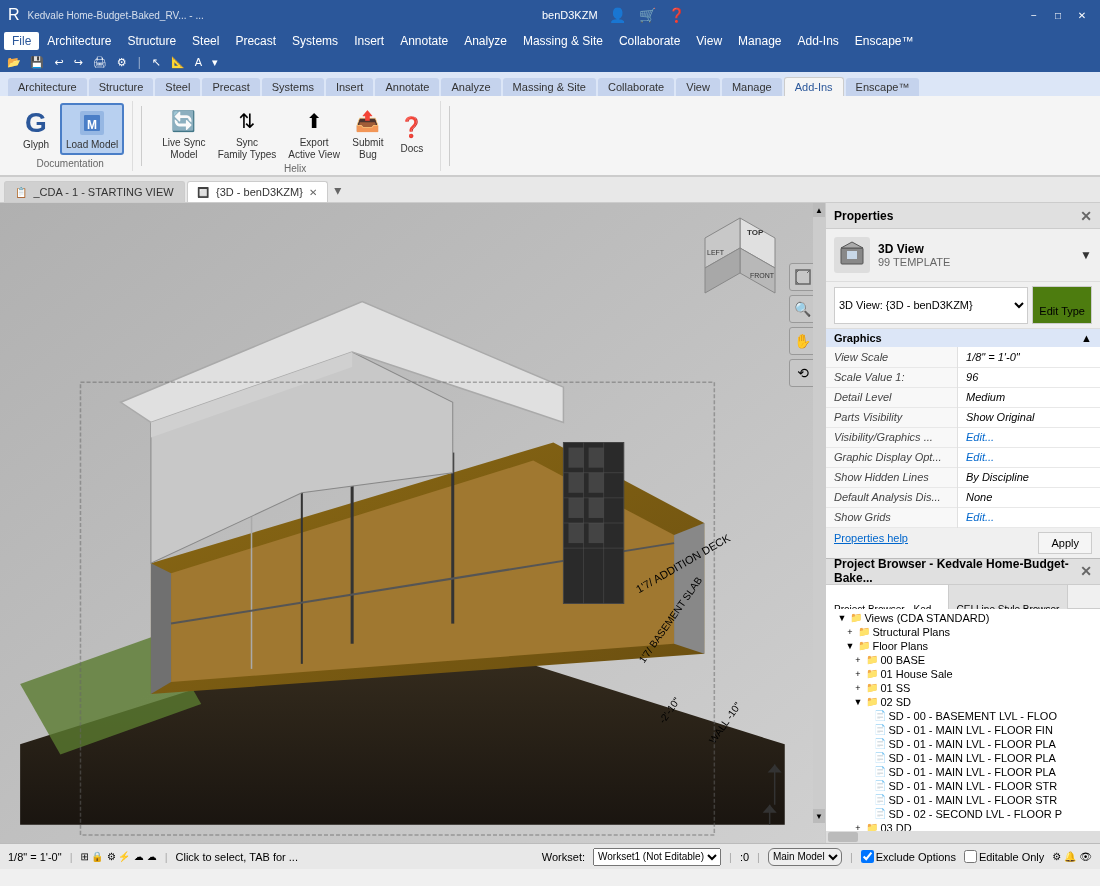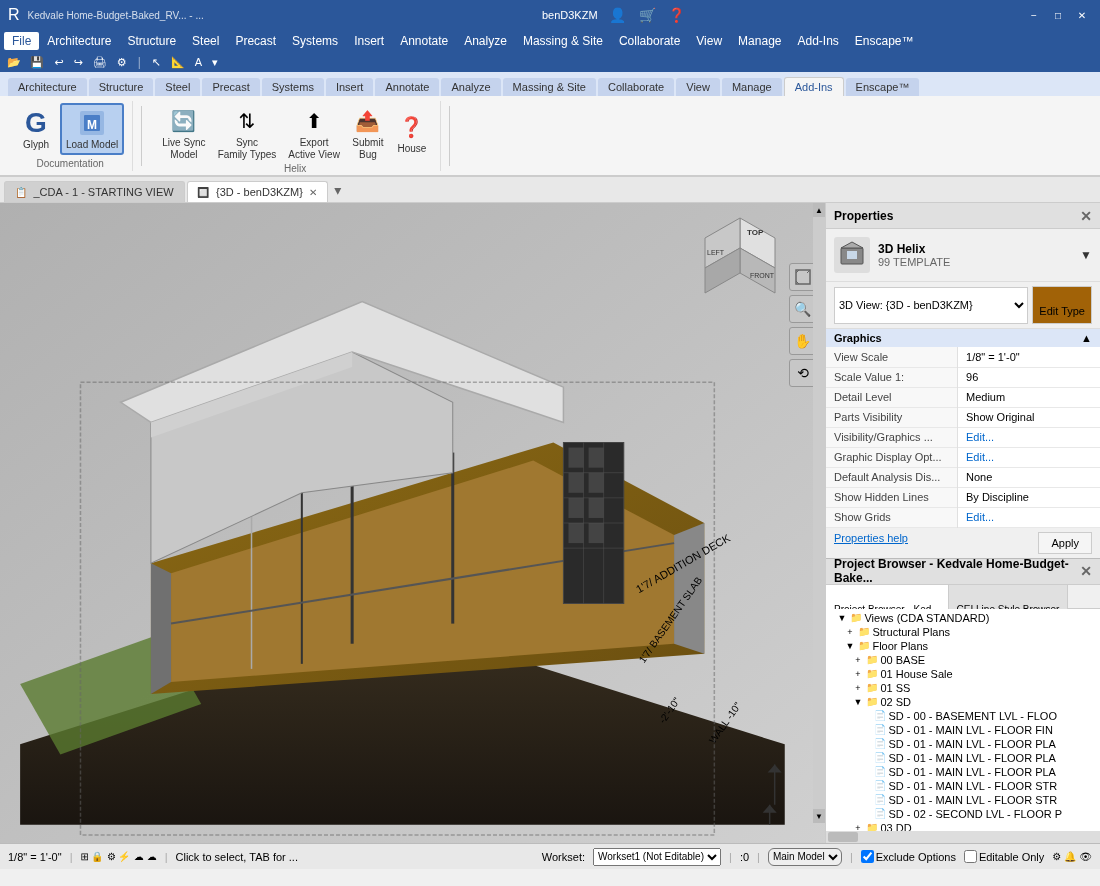--- a/index.html
+++ b/index.html
@@ -49,24 +49,24 @@
     #properties-panel { background: #f0f0f0; border-bottom: 1px solid #bbb; }
     .panel-header { height: 26px; background: #e0e0e0; display: flex; align-items: center; justify-content: space-between; padding: 0 8px; border-bottom: 1px solid #ccc; font-size: 12px; font-weight: bold; }
     .panel-close { cursor: pointer; font-size: 14px; color: #666; }
     .properties-type { display: flex; align-items: center; padding: 8px; gap: 8px; border-bottom: 1px solid #ddd; }
     .prop-icon { width: 36px; height: 36px; background: #ddd; border-radius: 3px; display: flex; align-items: center; justify-content: center; font-size: 20px; }
     .prop-type-info { flex: 1; }
     .prop-type-name { font-size: 12px; font-weight: bold; }
     .prop-template { font-size: 11px; color: #666; }
     .prop-dropdown-row { display: flex; align-items: center; padding: 4px 8px; gap: 4px; border-bottom: 1px solid #ddd; }
     .prop-select { flex: 1; height: 37px; font-size: 11px; border: 1px solid #ccc; background: white; }
-    .prop-edit-btn { height: 38px; padding: 18px 6px; font-size: 11px; border: 1px solid #ccc; background: #a16207; cursor: pointer; white-space: nowrap; }
+    .prop-edit-btn { height: 38px; padding: 18px 6px; font-size: 11px; border: 1px solid #ccc; background: #4d7c0f; cursor: pointer; white-space: nowrap; }
 
     .prop-section-header { background: #dce6f7; padding: 3px 8px; font-size: 11px; font-weight: bold; display: flex; align-items: center; justify-content: space-between; cursor: pointer; }
-    .prop-table { width: 100%; border-collapse: collapse; }
+    .prop-table { width: 100%; border-collapse: collapse; font-style: italic; }
     .prop-table tr { border-bottom: 1px solid #e8e8e8; }
     .prop-table td { padding: 2px 8px; font-size: 11px; height: 20px; }
     .prop-table td:first-child { color: #444; background: #f8f8f8; width: 48%; border-right: 1px solid #e0e0e0; }
     .prop-table td:last-child { color: #000; background: white; }
     .prop-help { padding: 4px 8px; font-size: 11px; color: #0066cc; cursor: pointer; text-decoration: underline; }
     .prop-apply-row { display: flex; justify-content: flex-end; padding: 4px 8px; }
     .apply-btn { height: 22px; padding: 0 12px; font-size: 11px; border: 1px solid #ccc; background: #f5f5f5; cursor: pointer; }
 
     
     #project-browser { flex: 1; background: #f0f0f0; overflow: hidden; display: flex; flex-direction: column; }
@@ -208,21 +208,21 @@
         <div class="ribbon-btn">
           <div class="ribbon-btn-icon">⬆</div>
           <div class="ribbon-btn-label">Export<br>Active View</div>
         </div>
         <div class="ribbon-btn">
           <div class="ribbon-btn-icon">📤</div>
           <div class="ribbon-btn-label">Submit<br>Bug</div>
         </div>
         <div class="ribbon-btn">
           <div class="ribbon-btn-icon">❓</div>
-          <div class="ribbon-btn-label">House</div>
+          <div class="ribbon-btn-label">Docs</div>
         </div>
       </div>
       <div class="ribbon-group-label">Helix</div>
     </div>
     <div class="ribbon-separator"></div>
   </div>
 </div>
 
 <div id="tab-bar">
   <div class="doc-tab">
@@ -375,21 +375,21 @@
 
       <div class="properties-type">
         <div class="prop-icon">
           <svg width="30" height="30" viewBox="0 0 30 30">
             <rect x="4" y="8" width="22" height="16" rx="1" fill="#888" stroke="#555" stroke-width="1"></rect>
             <polygon points="4,8 15,2 26,8" fill="#aaa" stroke="#555" stroke-width="1"></polygon>
             <rect x="10" y="11" width="10" height="8" fill="#c8d8e8"></rect>
           </svg>
         </div>
         <div class="prop-type-info">
-          <div class="prop-type-name">3D Helix</div>
+          <div class="prop-type-name">3D View</div>
           <div class="prop-template">99 TEMPLATE</div>
         </div>
         <span class="prop-type-arrow">▼</span>
       </div>
 
       <div class="prop-dropdown-row">
         <select class="prop-select">
           <option>3D View: {3D - benD3KZM}</option>
         </select>
         <button class="prop-edit-btn">Edit Type</button>
@@ -420,26 +420,26 @@
         </tr>
         <tr>
           <td>Visibility/Graphics ...</td>
           <td style="color:#0066cc; cursor:pointer;">Edit...</td>
         </tr>
         <tr>
           <td>Graphic Display Opt...</td>
           <td style="color:#0066cc; cursor:pointer;">Edit...</td>
         </tr>
         <tr>
+          <td>Show Hidden Lines</td>
+          <td>By Discipline</td>
+        </tr>
+        <tr>
           <td>Default Analysis Dis...</td>
           <td>None</td>
-        </tr>
-        <tr>
-          <td>Show Hidden Lines</td>
-          <td>By Discipline</td>
         </tr>
         <tr>
           <td>Show Grids</td>
           <td style="color:#0066cc; cursor:pointer;">Edit...</td>
         </tr>
       </tbody>
         </table>
 
       <div style="display:flex; justify-content:space-between; align-items:flex-start;">
         <a class="prop-help">Properties help</a>

